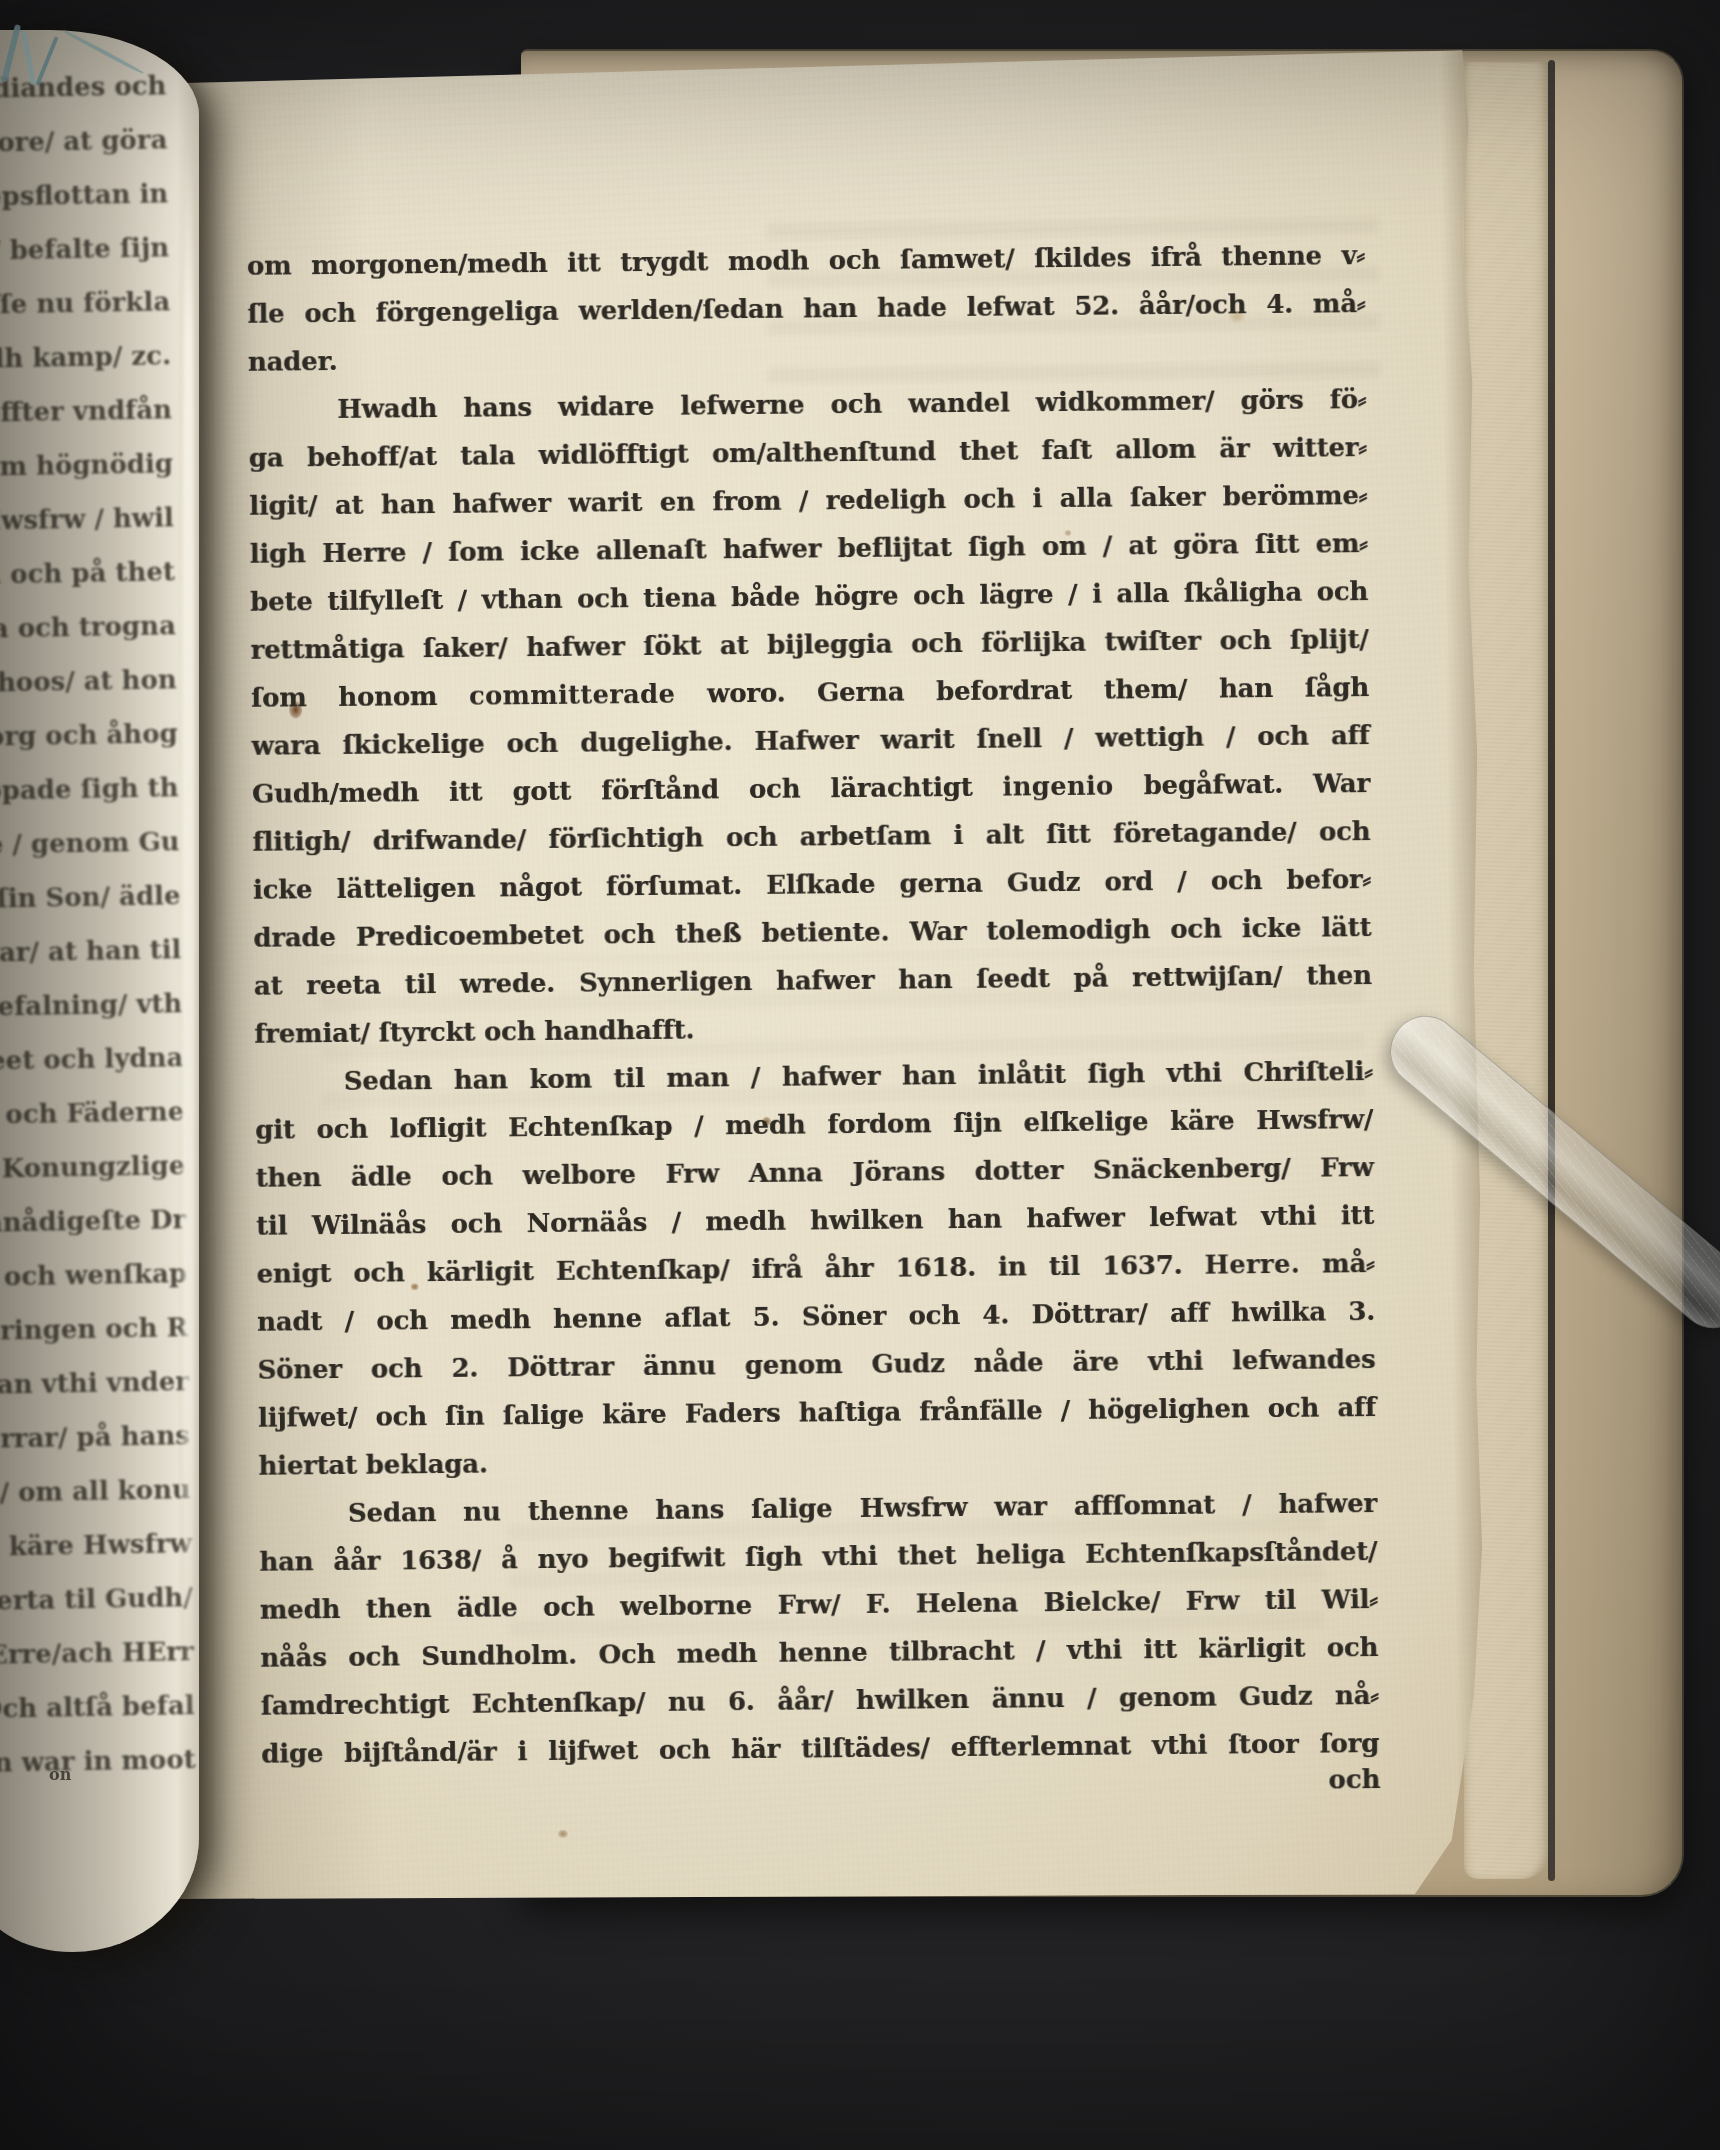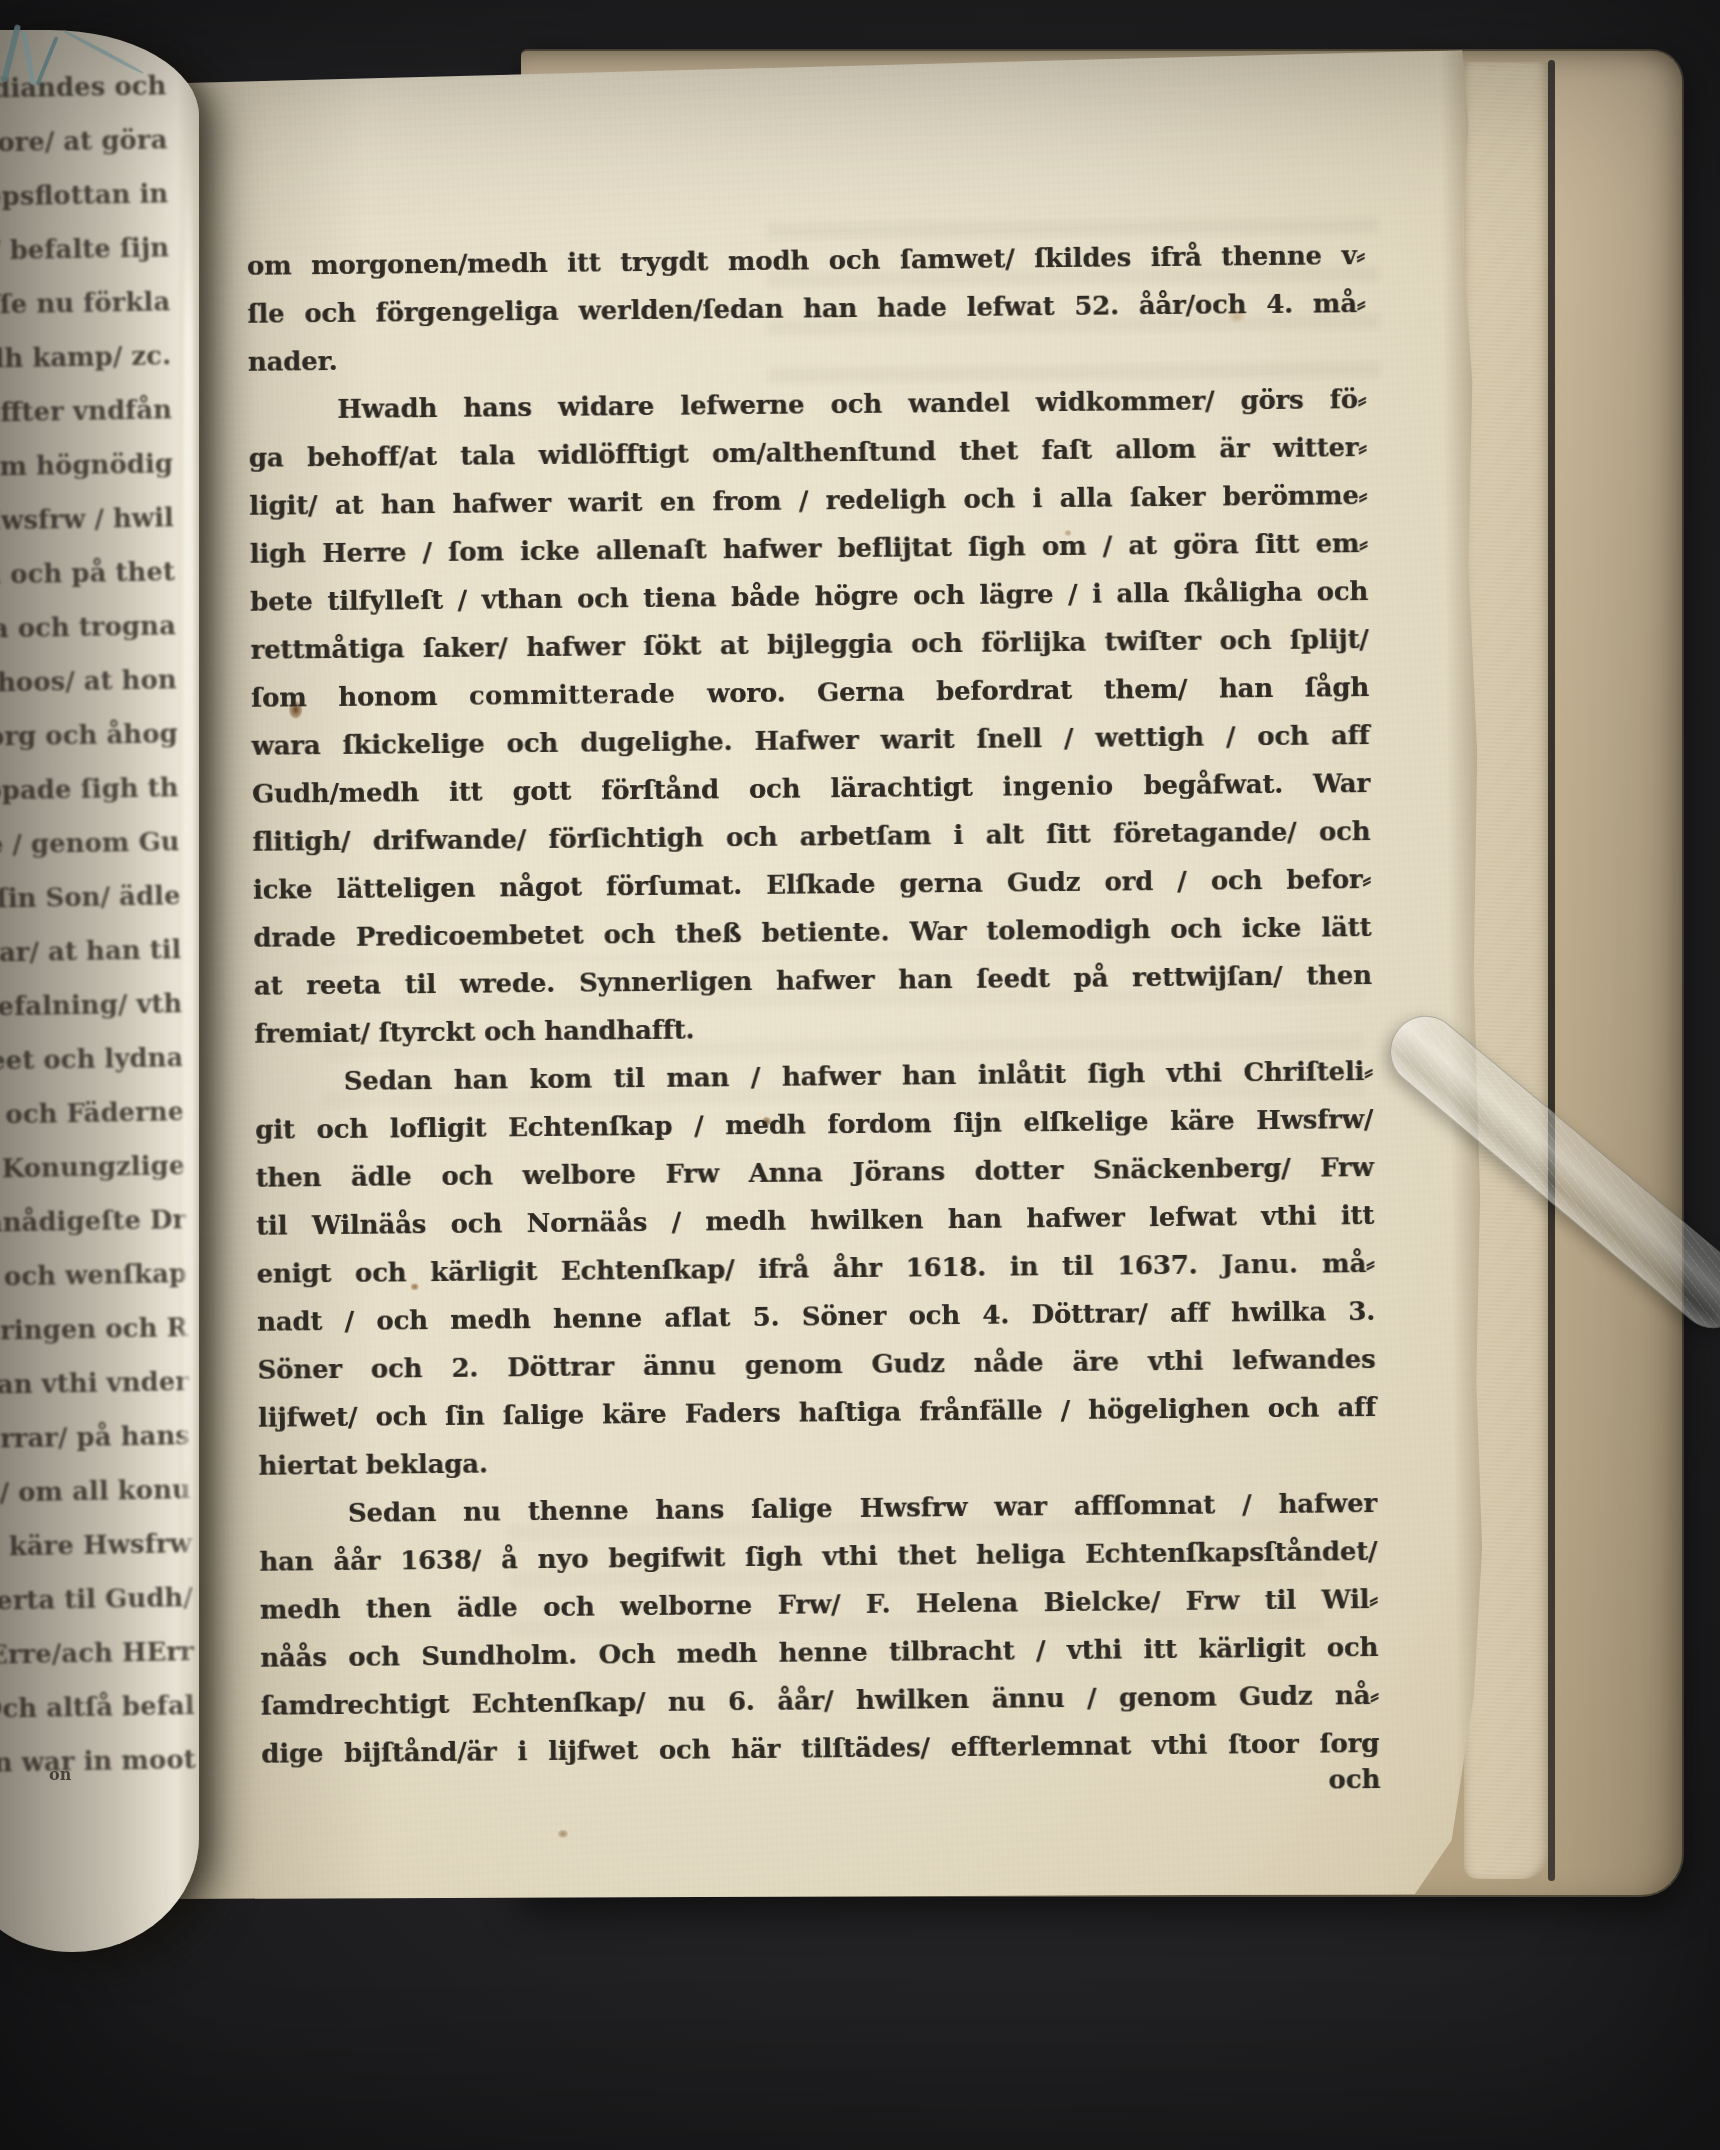--- a/index.html
+++ b/index.html
@@ -131,21 +131,21 @@
         <div class="tl j">Gudh/medh itt gott förſtånd och lärachtigt <span class="roman">ingenio</span> begåfwat. War</div>
         <div class="tl j">flitigh/ drifwande/ förſichtigh och arbetſam i alt ſitt företagande/ och</div>
         <div class="tl j">icke lätteligen något förſumat.   Elſkade gerna Gudz ord / och befor⸗</div>
         <div class="tl j">drade Predicoembetet och theß betiente.  War tolemodigh och icke lätt</div>
         <div class="tl j">at reeta til wrede.  Synnerligen hafwer han ſeedt på rettwijſan/ then</div>
         <div class="tl">fremiat/ ſtyrckt och handhafft.</div>
         <div class="tl j ind">Sedan han kom til man /  hafwer han inlåtit ſigh vthi Chriſteli⸗</div>
         <div class="tl j">git och lofligit Echtenſkap /  medh fordom ſijn elſkelige käre Hwsfrw/</div>
         <div class="tl j">then ädle och welbore Frw Anna Jörans dotter Snäckenberg/ Frw</div>
         <div class="tl j">til Wilnäås och Nornäås /  medh hwilken han hafwer lefwat vthi itt</div>
-        <div class="tl j">enigt och kärligit Echtenſkap/ ifrå åhr 1618. in til 1637. <span class="roman">Janu.</span> må⸗</div>
+        <div class="tl j">enigt och kärligit Echtenſkap/ ifrå åhr 1618. in til 1637. <span class="roman">Herre.</span> må⸗</div>
         <div class="tl j">nadt / och medh henne aflat 5. Söner och 4. Döttrar/ aff hwilka 3.</div>
         <div class="tl j">Söner och 2. Döttrar ännu genom Gudz nåde äre vthi lefwandes</div>
         <div class="tl j">lijfwet/ och ſin ſalige käre Faders haſtiga frånfälle / högelighen och aff</div>
         <div class="tl">hiertat beklaga.</div>
         <div class="tl j ind">Sedan nu thenne hans ſalige Hwsfrw war affſomnat /  hafwer</div>
         <div class="tl j">han åår 1638/ å nyo begifwit ſigh vthi thet heliga Echtenſkapsſtåndet/</div>
         <div class="tl j">medh then ädle och welborne Frw/ F. Helena Bielcke/ Frw til Wil⸗</div>
         <div class="tl j">nåås och Sundholm.  Och medh henne tilbracht / vthi itt kärligit och</div>
         <div class="tl j">ſamdrechtigt Echtenſkap/ nu 6. åår/ hwilken ännu / genom Gudz nå⸗</div>
         <div class="tl j">dige bijſtånd/är i lijfwet och här tilſtädes/ effterlemnat vthi ſtoor ſorg</div>

